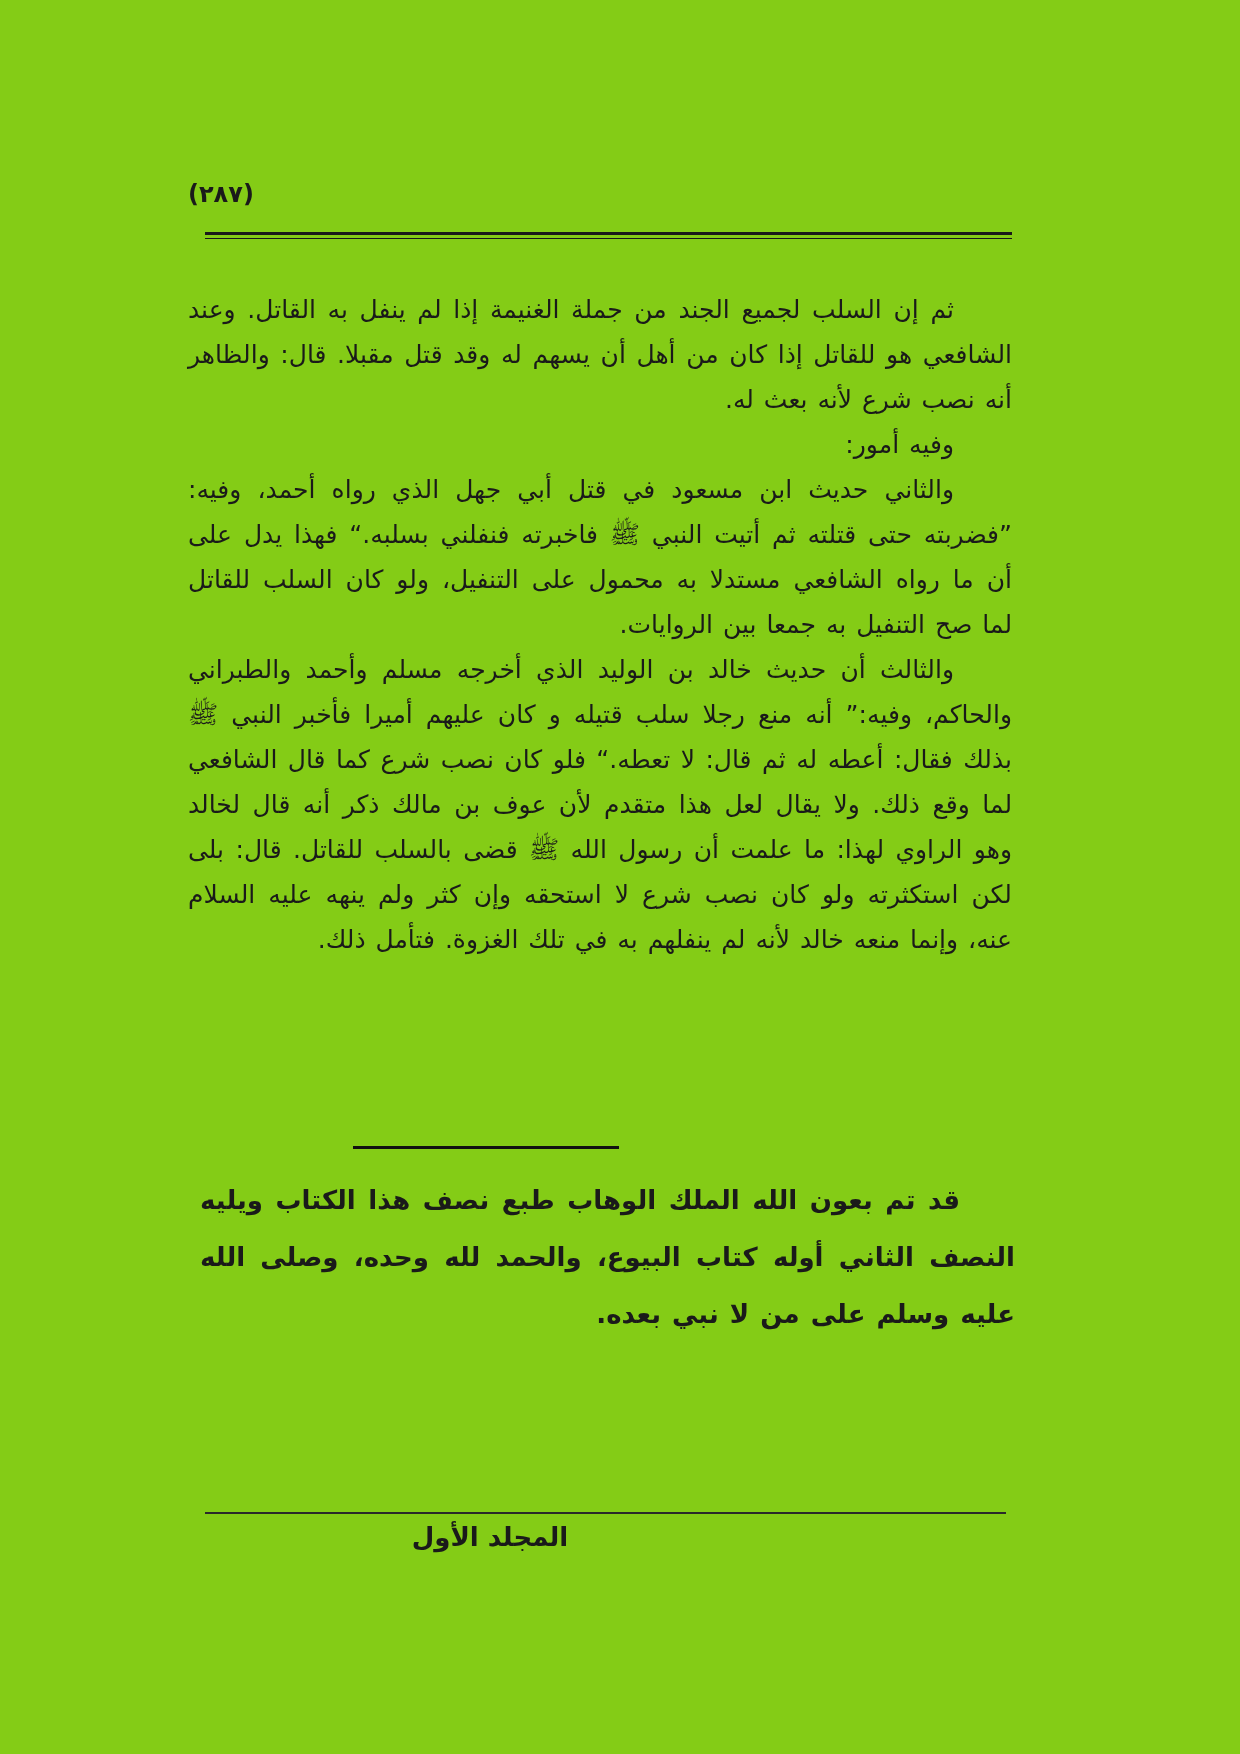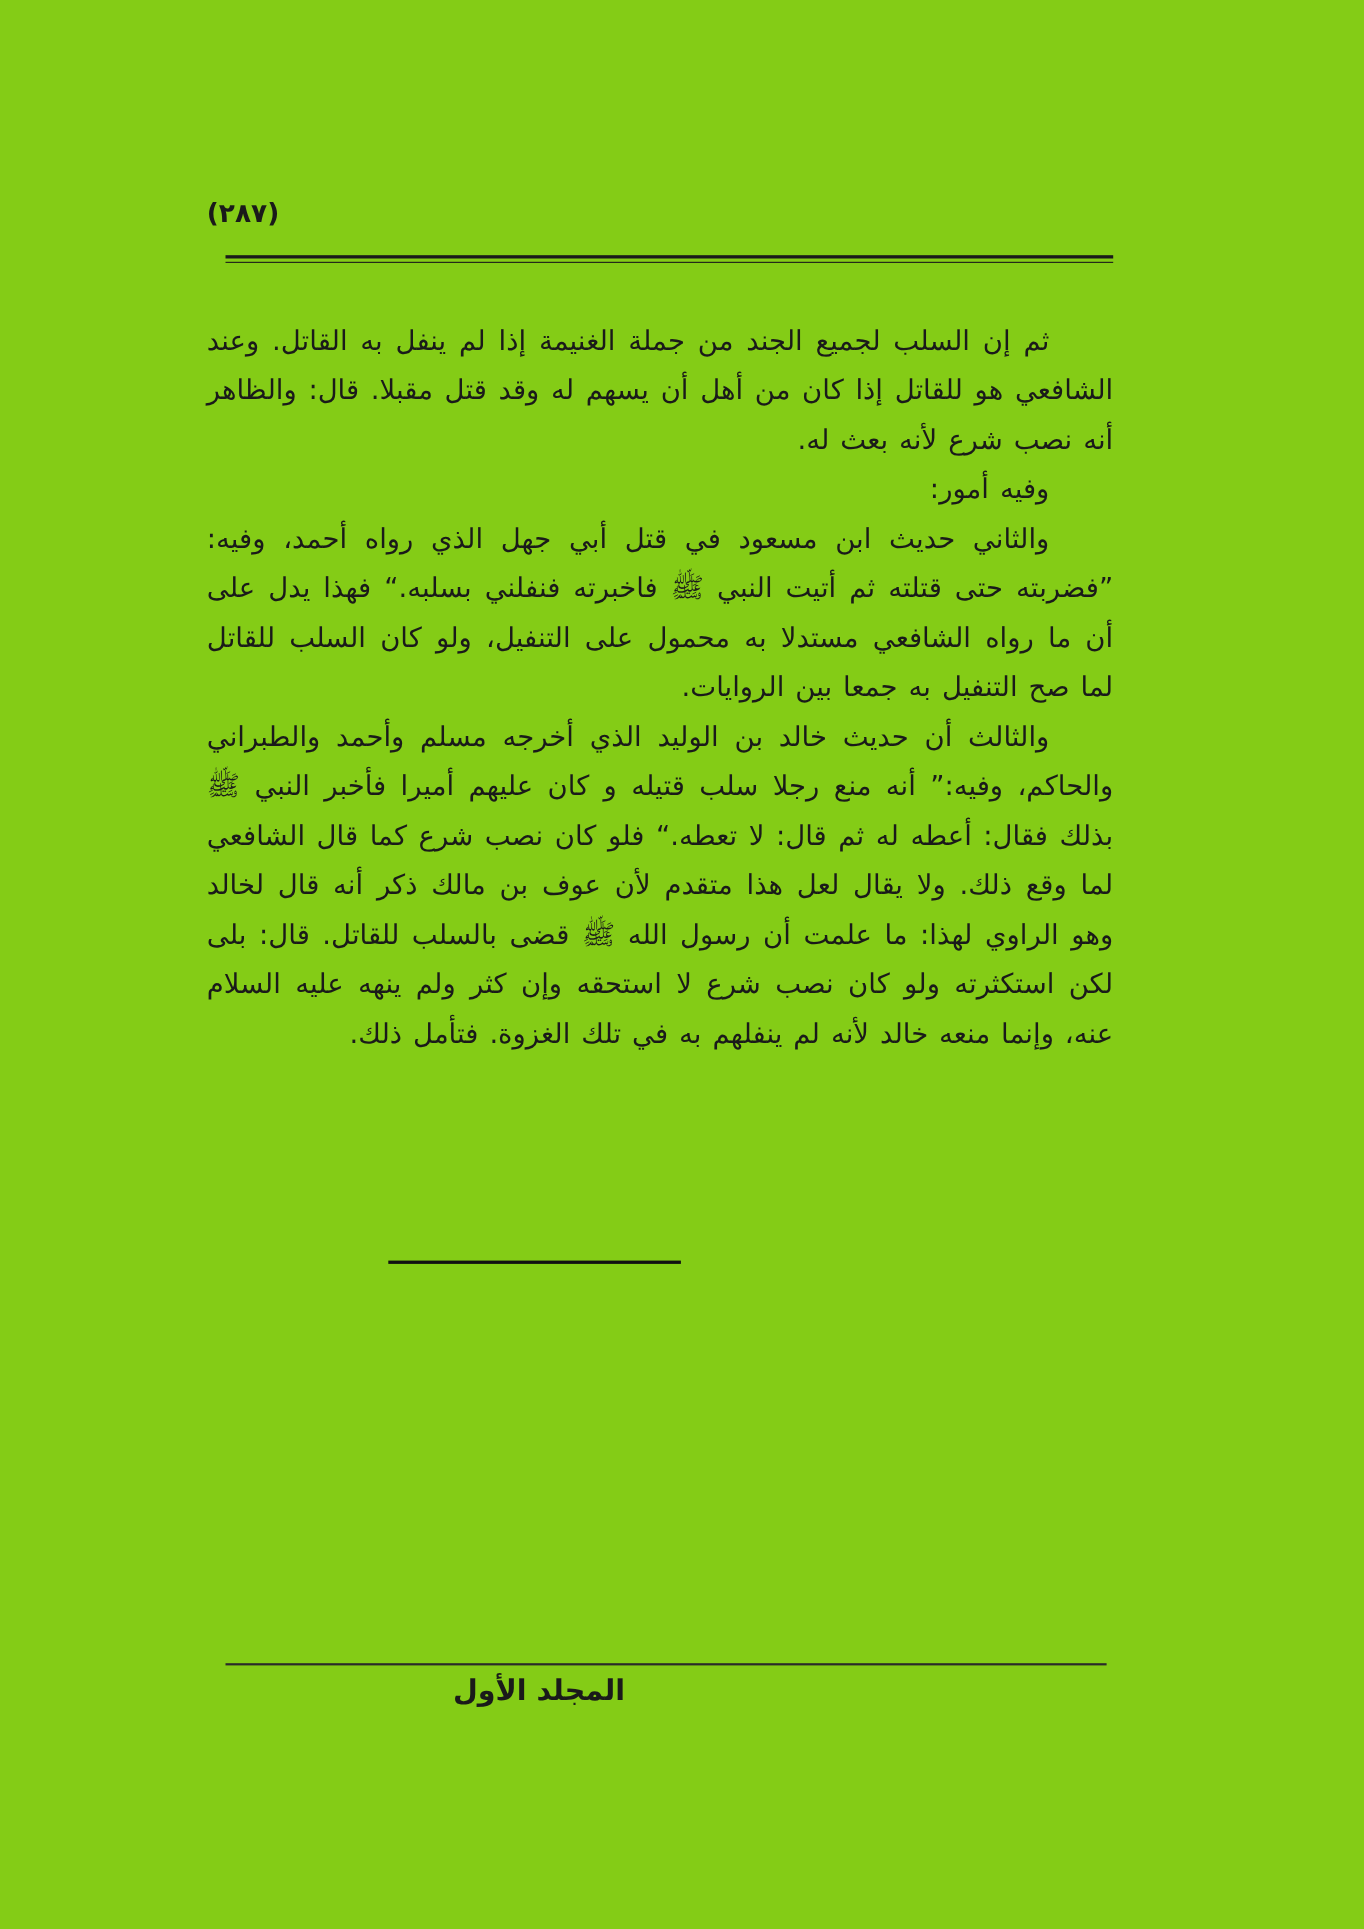--- a/index.html
+++ b/index.html
@@ -123,18 +123,21 @@
 
   <div class="body-text">
     <p>ثم إن السلب لجميع الجند من جملة الغنيمة إذا لم ينفل به القاتل. وعند الشافعي هو للقاتل إذا كان من أهل أن يسهم له وقد قتل مقبلا. قال: والظاهر أنه نصب شرع لأنه بعث له.</p>
     <p>وفيه أمور:</p>
     <p>والثاني حديث ابن مسعود في قتل أبي جهل الذي رواه أحمد، وفيه: ”فضربته حتى قتلته ثم أتيت النبي ﷺ فاخبرته فنفلني بسلبه.“ فهذا يدل على أن ما رواه الشافعي مستدلا به محمول على التنفيل، ولو كان السلب للقاتل لما صح التنفيل به جمعا بين الروايات.</p>
     <p>والثالث أن حديث خالد بن الوليد الذي أخرجه مسلم وأحمد والطبراني والحاكم، وفيه:” أنه منع رجلا سلب قتيله و كان عليهم أميرا فأخبر النبي ﷺ بذلك فقال: أعطه له ثم قال: لا تعطه.“ فلو كان نصب شرع كما قال الشافعي لما وقع ذلك. ولا يقال لعل هذا متقدم لأن عوف بن مالك ذكر أنه قال لخالد وهو الراوي لهذا: ما علمت أن رسول الله ﷺ قضى بالسلب للقاتل. قال: بلى لكن استكثرته ولو كان نصب شرع لا استحقه وإن كثر ولم ينهه عليه السلام عنه، وإنما منعه خالد لأنه لم ينفلهم به في تلك الغزوة. فتأمل ذلك.</p>
   </div>
 
   <div class="separator"></div>
 
+  <div class="closing">
+    <p>قد تم بعون الله الملك الوهاب طبع نصف هذا الكتاب ويليه النصف الثاني أوله كتاب البيوع، والحمد لله وحده، وصلى الله عليه وسلم على من لا نبي بعده.</p>
+  </div>
 
   <div class="footer-rule"></div>
 
   <div class="footer-label">المجلد الأول</div>
 
 </div>
 
 </body></html>

